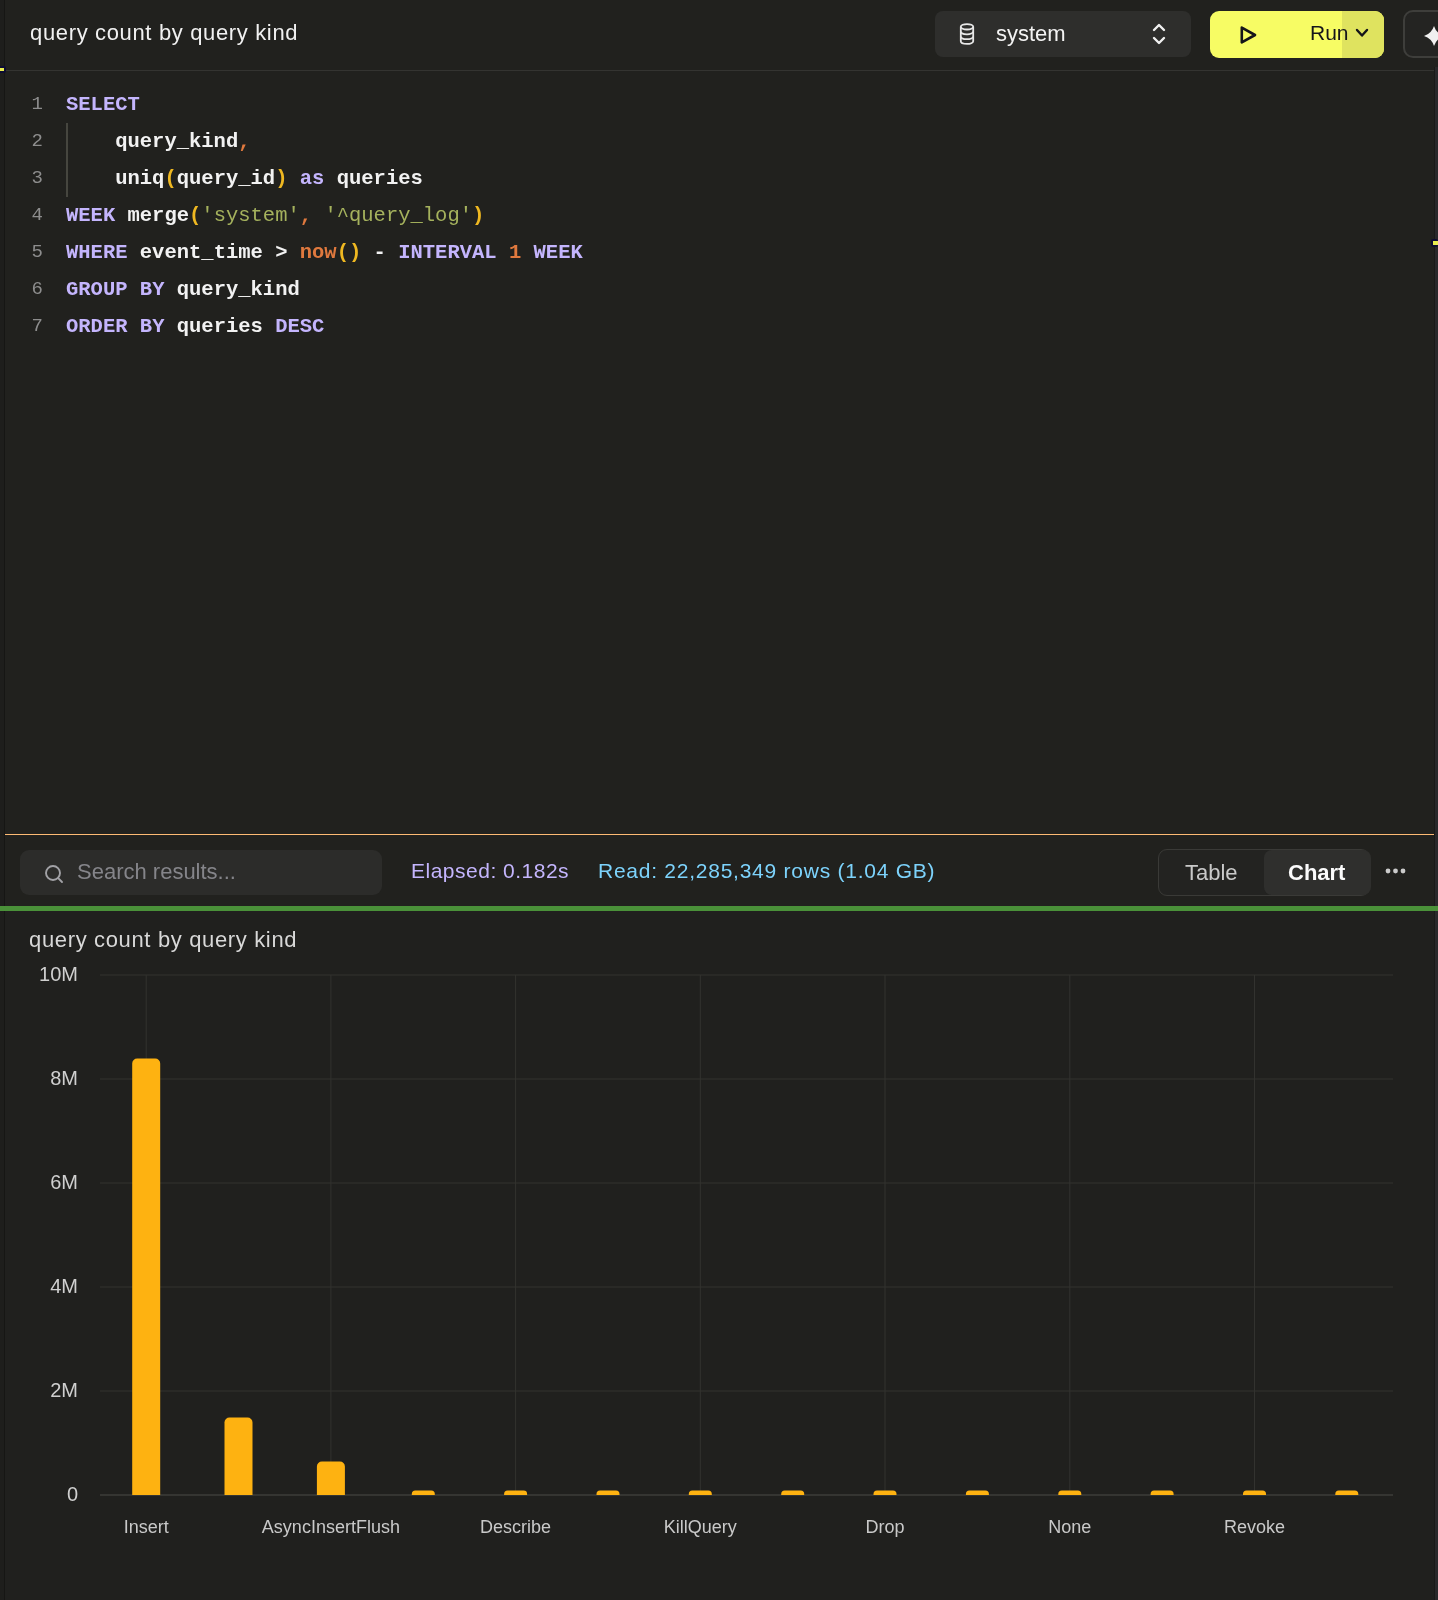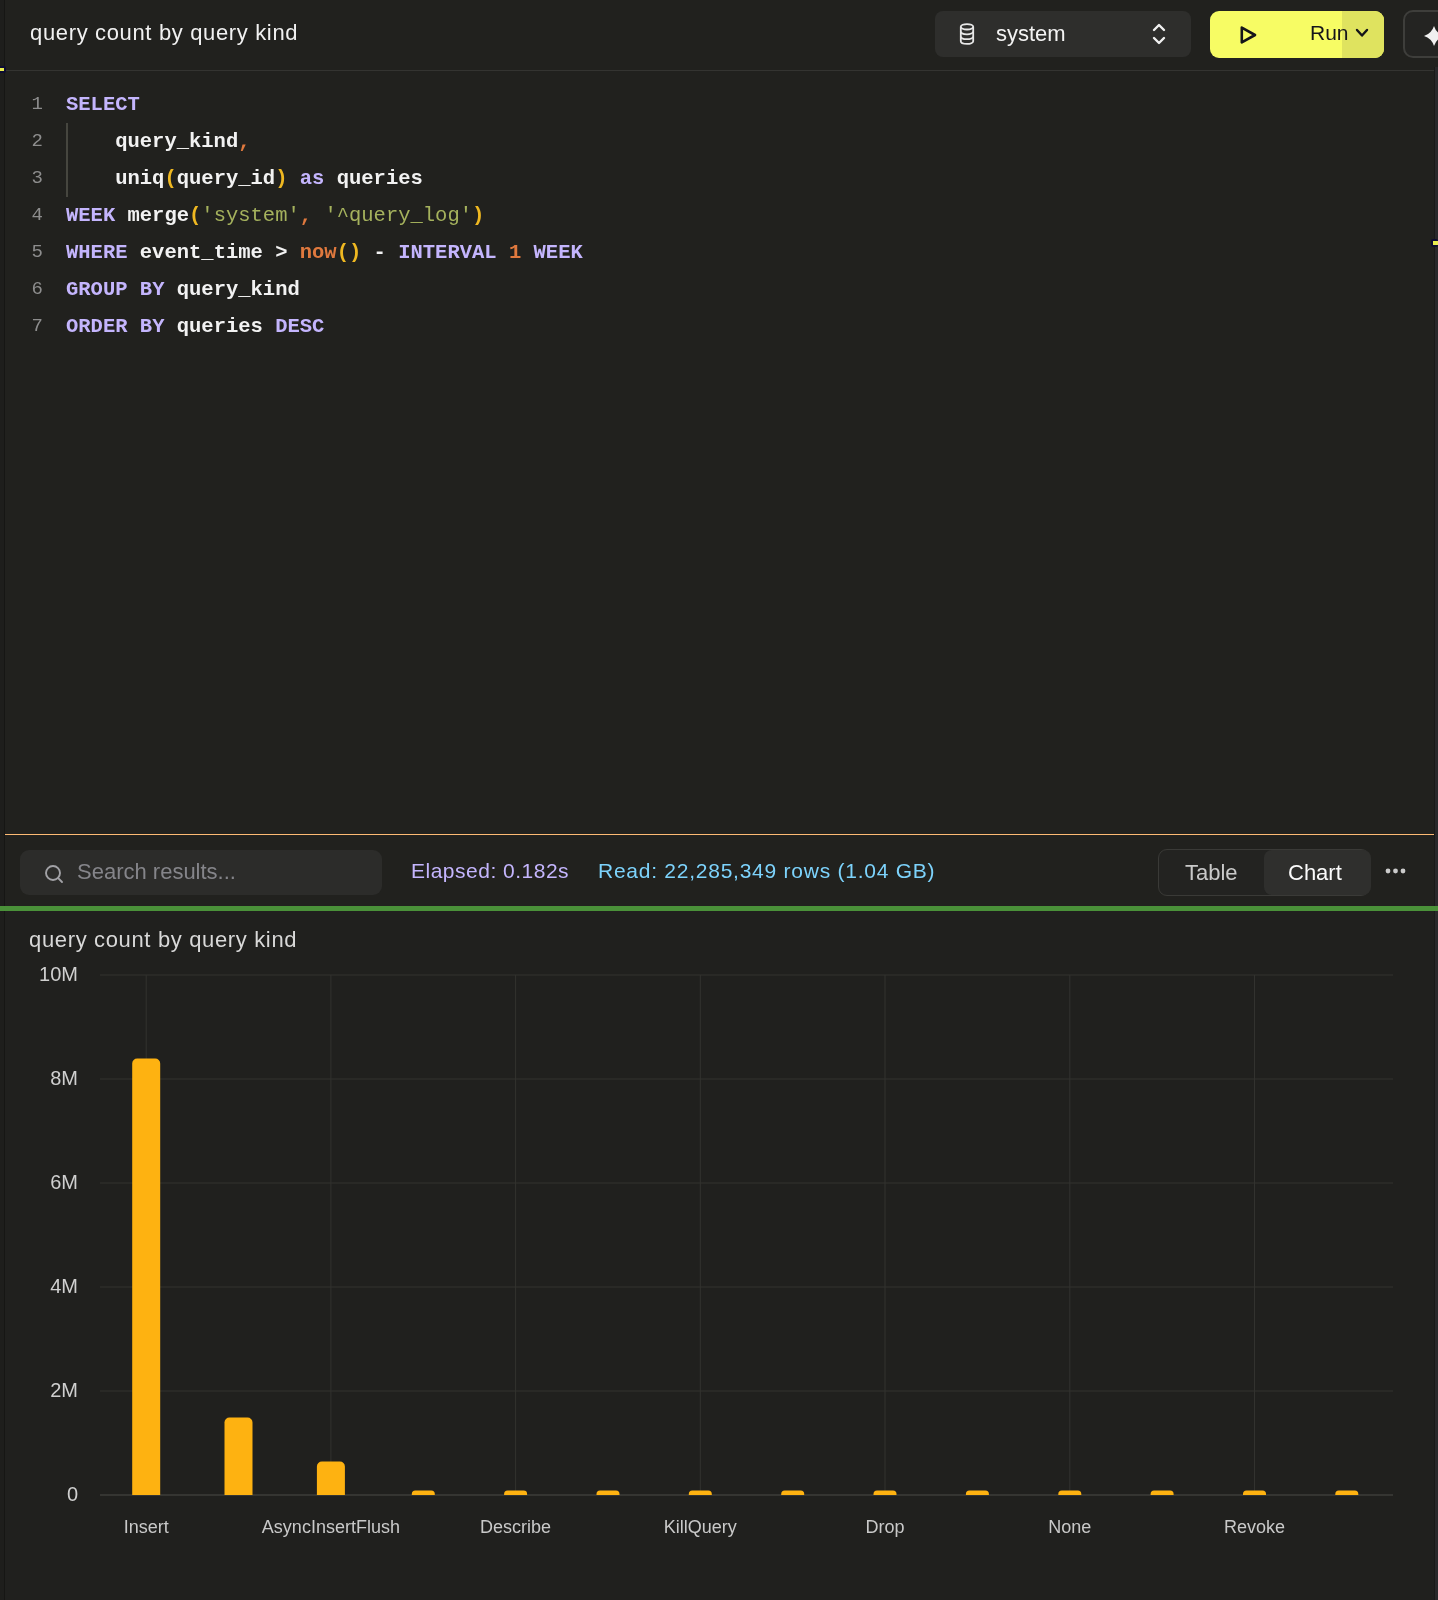--- a/index.html
+++ b/index.html
@@ -36,21 +36,21 @@
   #ymark-right2 { left:1433px; top:241px; width:5px; height:4px; background:#e9ed4e; }
   
   #toolbar { left:0; top:834px; width:1438px; height:72px; background:#21211e; border-top:1px solid #fdba74; }
   #search { position:absolute; left:20px; top:15px; width:362px; height:45px; background:#2c2c2a; border-radius:9px; }
   #search .ph { position:absolute; left:57px; top:9px; font-size:22px; color:#85858a; }
   #elapsed { position:absolute; left:411px; top:24px; font-size:21px; color:#c4b5fd; letter-spacing:0.5px; }
   #read { position:absolute; left:598px; top:24px; font-size:21px; color:#7dd3fc; letter-spacing:0.75px; }
   #seg { position:absolute; left:1158px; top:14px; width:212px; height:47px; border:1px solid #3a3a37; border-radius:9px; background:#232321; }
   #seg .chart { position:absolute; left:105px; top:0; width:107px; height:45px; background:#2f2f2d; border-radius:8px; }
   #seg .t1 { position:absolute; left:26px; top:10px; font-size:22px; color:#c9c9c9; }
-  #seg .t2 { position:absolute; left:129px; top:10px; font-size:22px; font-weight:normal; color:#fbfbfb; }
+  #seg .t2 { position:absolute; left:129px; top:10px; font-size:22px; font-weight:bold; color:#fbfbfb; }
   
   
   #divider { left:0; top:906px; width:1438px; height:5px; background:#4a9139; z-index:10; }
   
   #chart { left:0; top:911px; width:1438px; height:689px; background:#20201e; }
   #ctitle { position:absolute; left:29px; top:16px; font-size:22px; color:#d8d8d8; letter-spacing:0.65px; }
 </style>
 </head>
 <body>
   <div class="abs" id="header"></div>

